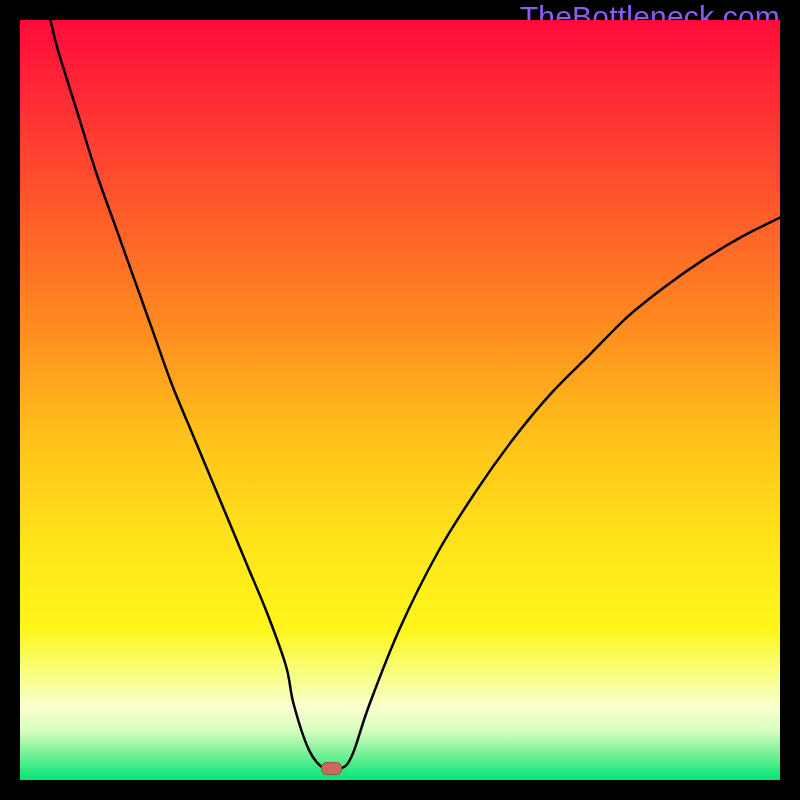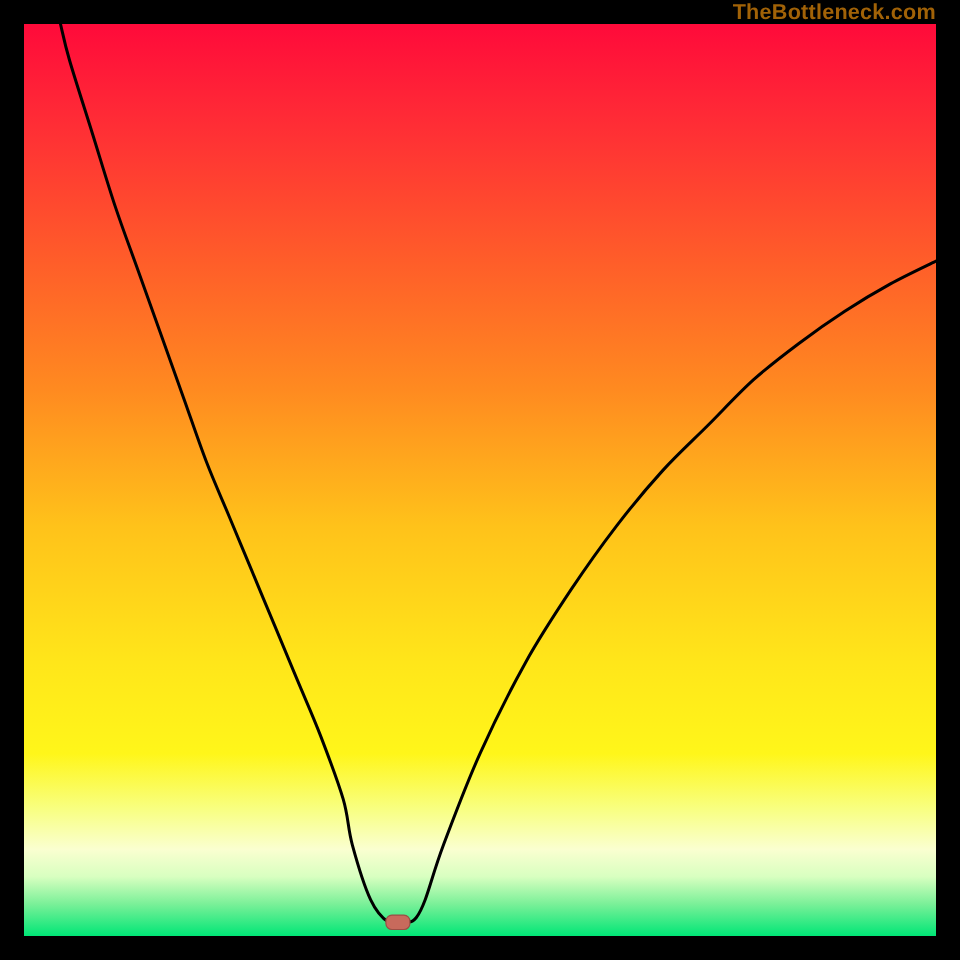--- a/index.html
+++ b/index.html
@@ -23,24 +23,24 @@
     position: absolute;
     left: 0;
     top: 0;
     width: 760px;
     height: 760px;
   }
   .watermark {
     position: absolute;
     top: 0;
     right: 20px;
-    color: #a16207;
-    font-size: 18px;
+    color: #8b5cf6;
+    font-size: 30px;
     letter-spacing: 0.2px;
-    font-weight: 700;
+    font-weight: 400;
   }
   svg { display: block; }
 </style>
 </head>
 <body>
 
 <div class="watermark">TheBottleneck.com</div>
 
 <div class="frame">
   <svg class="plot" viewBox="0 0 760 760">

